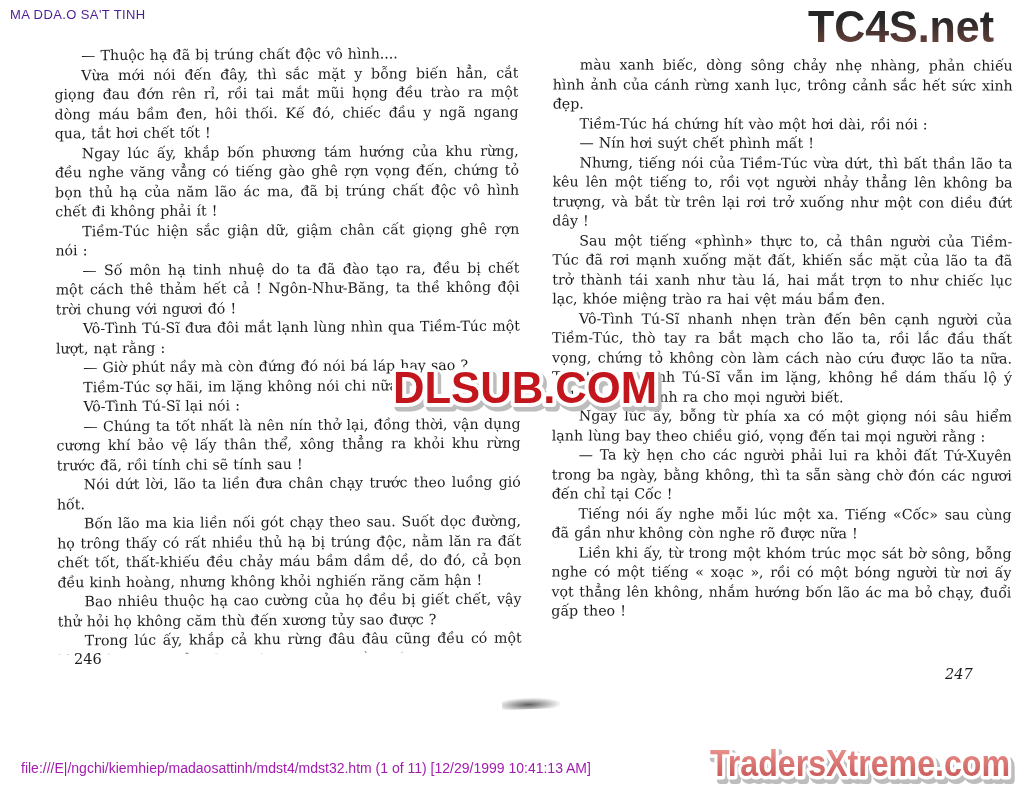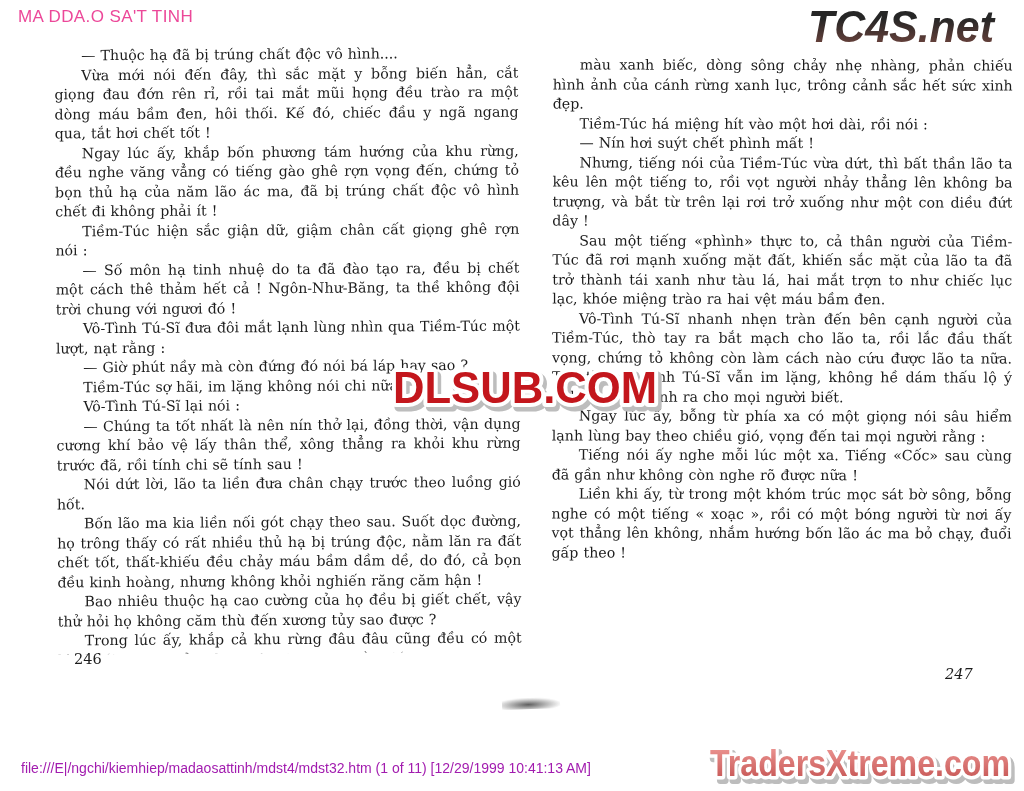--- a/index.html
+++ b/index.html
@@ -6,25 +6,25 @@
   .screen {
     position: relative;
     width: 1024px;
     height: 791px;
     background: #ffffff;
     overflow: hidden;
     font-family: "Liberation Sans", sans-serif;
   }
   .running-title {
     position: absolute;
-    left: 18px;
+    left: 10px;
     top: 7px;
-    font-size: 17px;
+    font-size: 13px;
     letter-spacing: 0.4px;
-    color: #ec4899;
+    color: #4c1d95;
   }
   
   .scan-col {
     position: absolute;
     font-family: "DejaVu Serif", serif;
     font-size: 14.2px;
     line-height: 19.5px;
     color: #1c1c1c;
     text-align: justify;
     word-spacing: 0.6px;
@@ -35,21 +35,21 @@
   .col-right { left: 552px; top: 56px; width: 460px; height: 606px; transform: rotate(0.15deg); }
   .page-num {
     position: absolute;
     font-family: "DejaVu Serif", serif;
     font-size: 14.5px;
     color: #1c1c1c;
   }
   .page-num-left  { left: 74px;  top: 651px; }
   .page-num-right { left: 945px; top: 666px; font-style: italic; }
   .wm { position: absolute; }
-  .wm-tc4s    { left: 798px; top: 0px; font-style: italic; }
+  .wm-tc4s    { left: 798px; top: 0px; }
   .wm-dlsub   { left: 380px; top: 360px; text-decoration: underline; }
   .wm-traders { left: 697px; top: 738px; }
   .ink-smudge {
     position: absolute;
     left: 502px; top: 698px;
     width: 58px; height: 11px;
     background: radial-gradient(ellipse at 45% 60%, rgba(40,40,40,0.75) 0%, rgba(70,70,70,0.4) 40%, rgba(120,120,120,0.0) 75%);
     filter: blur(0.6px);
     transform: rotate(-2deg);
   }
@@ -94,26 +94,27 @@
     <p>— Chúng ta tốt nhất là nên nín thở lại, đồng thời, vận dụng cương khí bảo vệ lấy thân thể, xông thẳng ra khỏi khu rừng trước đã, rồi tính chi sẽ tính sau !</p>
     <p>Nói dứt lời, lão ta liền đưa chân chạy trước theo luồng gió hốt.</p>
     <p>Bốn lão ma kia liền nối gót chạy theo sau. Suốt dọc đường, họ trông thấy có rất nhiều thủ hạ bị trúng độc, nằm lăn ra đất chết tốt, thất-khiếu đều chảy máu bầm dầm dề, do đó, cả bọn đều kinh hoàng, nhưng không khỏi nghiến răng căm hận !</p>
     <p>Bao nhiêu thuộc hạ cao cường của họ đều bị giết chết, vậy thử hỏi họ không căm thù đến xương tủy sao được ?</p>
     <p>Trong lúc ấy, khắp cả khu rừng đâu đâu cũng đều có một lớp khói sương mỏng bay mờ mịt theo chiều gió !</p>
 
   </div>
 
   <div class="scan-col col-right">
     <p>màu xanh biếc, dòng sông chảy nhẹ nhàng, phản chiếu hình ảnh của cánh rừng xanh lục, trông cảnh sắc hết sức xinh đẹp.</p>
-    <p>Tiềm-Túc há miệng hít vào một hơi dài, rồi nói :</p>
+    <p>Tiềm-Túc há chứng hít vào một hơi dài, rồi nói :</p>
     <p>— Nín hơi suýt chết phình mất !</p>
     <p>Nhưng, tiếng nói của Tiềm-Túc vừa dứt, thì bất thần lão ta kêu lên một tiếng to, rồi vọt người nhảy thẳng lên không ba trượng, và bắt từ trên lại rơi trở xuống như một con diều đứt dây !</p>
     <p>Sau một tiếng «phình» thực to, cả thân người của Tiềm-Túc đã rơi mạnh xuống mặt đất, khiến sắc mặt của lão ta đã trở thành tái xanh như tàu lá, hai mắt trợn to như chiếc lục lạc, khóe miệng trào ra hai vệt máu bầm đen.</p>
     <p>Vô-Tình Tú-Sĩ nhanh nhẹn tràn đến bên cạnh người của Tiềm-Túc, thò tay ra bắt mạch cho lão ta, rồi lắc đầu thất vọng, chứng tỏ không còn làm cách nào cứu được lão ta nữa. Tuy thế, Vô-Tình Tú-Sĩ vẫn im lặng, không hề dám thấu lộ ý nghĩ ấy của mình ra cho mọi người biết.</p>
     <p>Ngay lúc ấy, bỗng từ phía xa có một giọng nói sâu hiểm lạnh lùng bay theo chiều gió, vọng đến tai mọi người rằng :</p>
+    <p>— Ta kỳ hẹn cho các người phải lui ra khỏi đất Tứ-Xuyên trong ba ngày, bằng không, thì ta sẵn sàng chờ đón các ngươi đến chỉ tại Cốc !</p>
     <p>Tiếng nói ấy nghe mỗi lúc một xa. Tiếng «Cốc» sau cùng đã gần như không còn nghe rõ được nữa !</p>
     <p>Liền khi ấy, từ trong một khóm trúc mọc sát bờ sông, bỗng nghe có một tiếng « xoạc », rồi có một bóng người từ nơi ấy vọt thẳng lên không, nhắm hướng bốn lão ác ma bỏ chạy, đuổi gấp theo !</p>
 
   </div>
 
   <div class="page-num page-num-left">246</div>
   <div class="page-num page-num-right">247</div>
 
   <div class="wm wm-dlsub">
     <svg width="286" height="56" viewBox="0 0 286 56">

